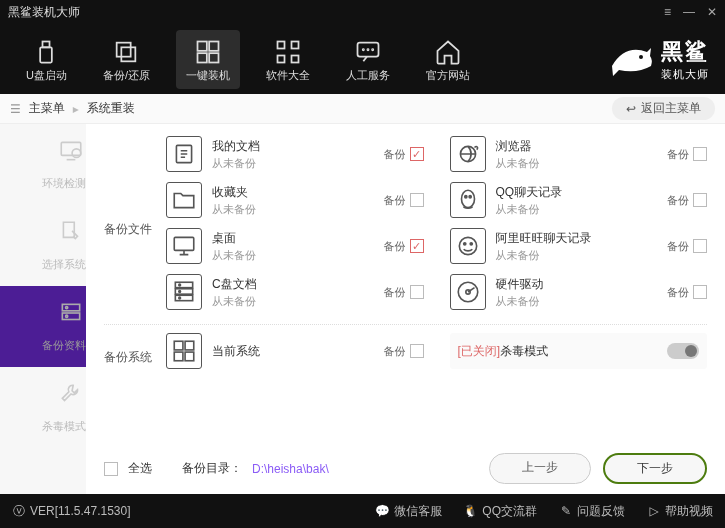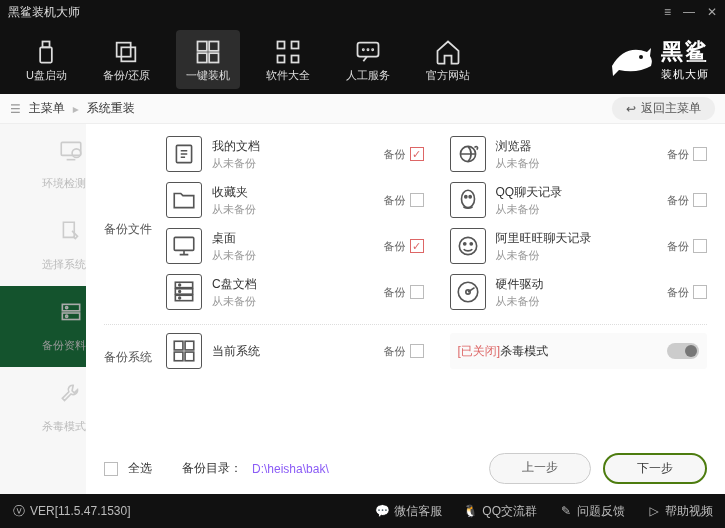--- a/index.html
+++ b/index.html
@@ -17,21 +17,21 @@
 .brand-text{display:flex;flex-direction:column;align-items:center}
 .brand-text .big{font-size:22px;font-weight:bold;letter-spacing:2px}
 .brand-text .small{font-size:11px;letter-spacing:1px}
 .crumbbar{height:30px;border-bottom:1px solid #eee;display:flex;align-items:center;padding:0 10px;gap:8px;background:#fafafa}
 .crumbbar .crumb-icon{color:#999}
 .crumbbar .sep{color:#bbb}
 .return-btn{margin-left:auto;background:#eee;border-radius:12px;padding:3px 14px;display:flex;align-items:center;gap:5px;cursor:pointer;font-size:12px;color:#555}
 .body{display:flex;height:370px}
 .sidebar{width:86px;background:#f7f7f7;display:flex;flex-direction:column}
 .side-item{display:flex;flex-direction:column;align-items:flex-end;gap:12px;padding:14px 0;color:#bbb;font-size:11px;cursor:pointer}
-.side-item.active{background:#14532d;color:#999}
+.side-item.active{background:#4c1d95;color:#999}
 .side-item svg{stroke:#ccc;fill:none;stroke-width:1.5}
 .side-item.active svg{stroke:#aaa}
 .main{flex:1;padding:12px 18px 0 18px;display:flex;flex-direction:column}
 .section-row{display:flex;align-items:center;margin-bottom:6px}
 .section-label{width:62px;font-size:12px;color:#555;padding-top:12px}
 .grid{flex:1;display:grid;grid-template-columns:1fr 1fr;column-gap:26px;row-gap:10px}
 .item{display:flex;align-items:center;gap:10px}
 .item-icon{width:36px;height:36px;border:1.5px solid #555;border-radius:3px;display:flex;align-items:center;justify-content:center;flex-shrink:0}
 .item-icon svg{stroke:#555;fill:none;stroke-width:1.5}
 .item-text{flex:1;display:flex;flex-direction:column;gap:1px}

